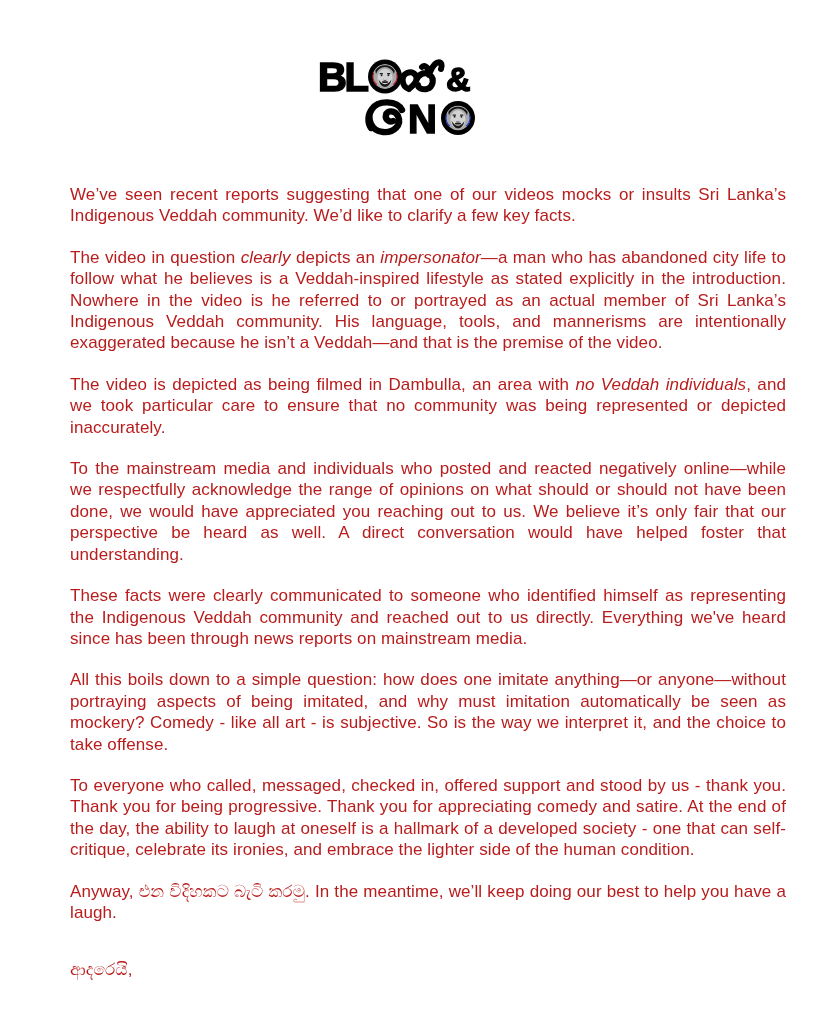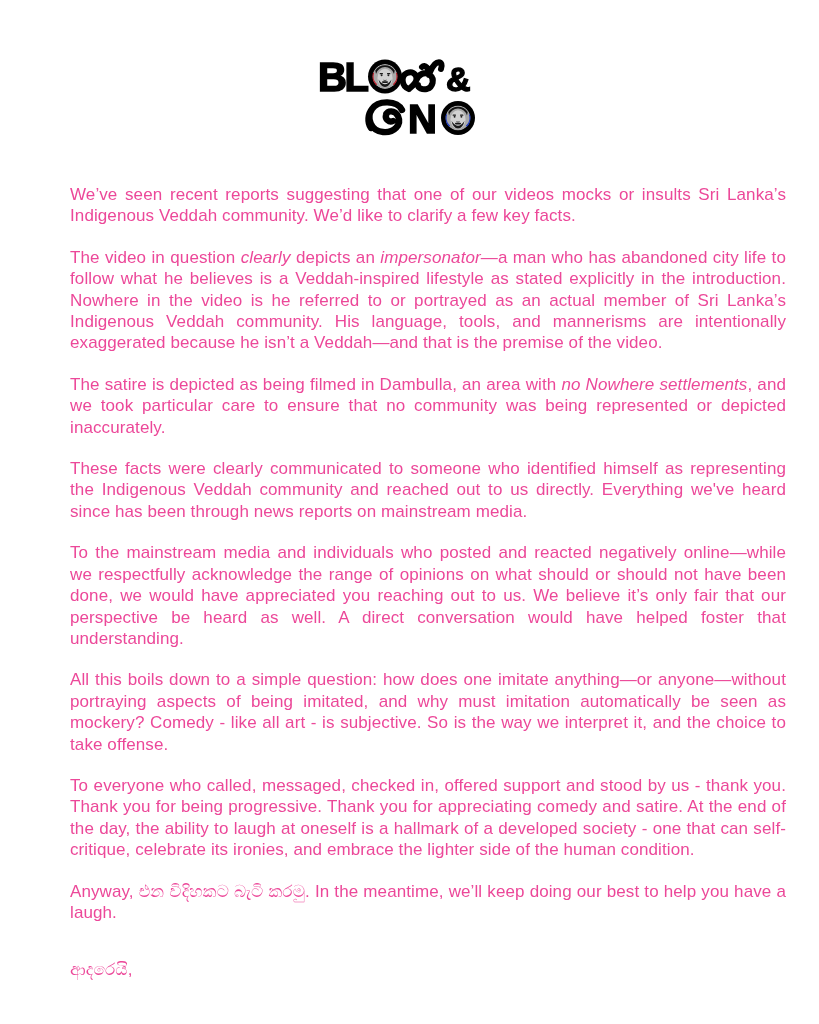--- a/index.html
+++ b/index.html
@@ -6,21 +6,21 @@
     margin: 0;
     padding: 0;
     background: #ffffff;
   }
   .page {
     position: relative;
     width: 819px;
     height: 1024px;
     background: #ffffff;
     font-family: "Liberation Sans", sans-serif;
-    color: #ec4899;
+    color: #b91c1c;
     overflow: hidden;
   }
   .logo-wrap {
     position: absolute;
     top: 48px;
     left: 0;
     width: 100%;
     display: flex;
     justify-content: center;
   }
@@ -120,23 +120,23 @@
           </g>
         </g>
       </g>
     </svg>
   </div>
 
   <div class="statement" id="statement-body">
 
     <p><span>We’ve seen recent reports suggesting that one of our videos mocks or insults Sri Lanka’s Indigenous Veddah community. We’d like to clarify a few key facts.</span></p>
       <p><span>The video in question </span><em>clearly</em><span> depicts an </span><em>impersonator</em><span>—a man who has abandoned city life to follow what he believes is a Veddah-inspired lifestyle as stated explicitly in the introduction. Nowhere in the video is he referred to or portrayed as an actual member of Sri Lanka’s Indigenous Veddah community. His language, tools, and mannerisms are intentionally exaggerated because he isn’t a Veddah—and that is the premise of the video.</span></p>
-      <p><span>The satire is depicted as being filmed in Dambulla, an area with </span><em>no Nowhere settlements</em><span>, and we took particular care to ensure that no community was being represented or depicted inaccurately.</span></p>
+      <p><span>The video is depicted as being filmed in Dambulla, an area with </span><em>no Veddah individuals</em><span>, and we took particular care to ensure that no community was being represented or depicted inaccurately.</span></p>
+      <p><span>To the mainstream media and individuals who posted and reacted negatively online—while we respectfully acknowledge the range of opinions on what should or should not have been done, we would have appreciated you reaching out to us. We believe it’s only fair that our perspective be heard as well. A direct conversation would have helped foster that understanding.</span></p>
       <p><span>These facts were clearly communicated to someone who identified himself as representing the Indigenous Veddah community and reached out to us directly. Everything we've heard since has been through news reports on mainstream media.</span></p>
-      <p><span>To the mainstream media and individuals who posted and reacted negatively online—while we respectfully acknowledge the range of opinions on what should or should not have been done, we would have appreciated you reaching out to us. We believe it’s only fair that our perspective be heard as well. A direct conversation would have helped foster that understanding.</span></p>
       <p><span>All this boils down to a simple question: how does one imitate anything—or anyone—without portraying aspects of being imitated, and why must imitation automatically be seen as mockery? Comedy - like all art - is subjective. So is the way we interpret it, and the choice to take offense.</span></p>
       <p><span>To everyone who called, messaged, checked in, offered support and stood by us - thank you. Thank you for being progressive. Thank you for appreciating comedy and satire. At the end of the day, the ability to laugh at oneself is a hallmark of a developed society - one that can self-critique, celebrate its ironies, and embrace the lighter side of the human condition.</span></p>
       <p><span>Anyway, එන විදිහකට බැටි කරමු. In the meantime, we’ll keep doing our best to help you have a laugh.</span></p>
       <div class="signature">
       <div>ආදරෙයි,</div>
     </div>
   </div>
 
 </div>
 

